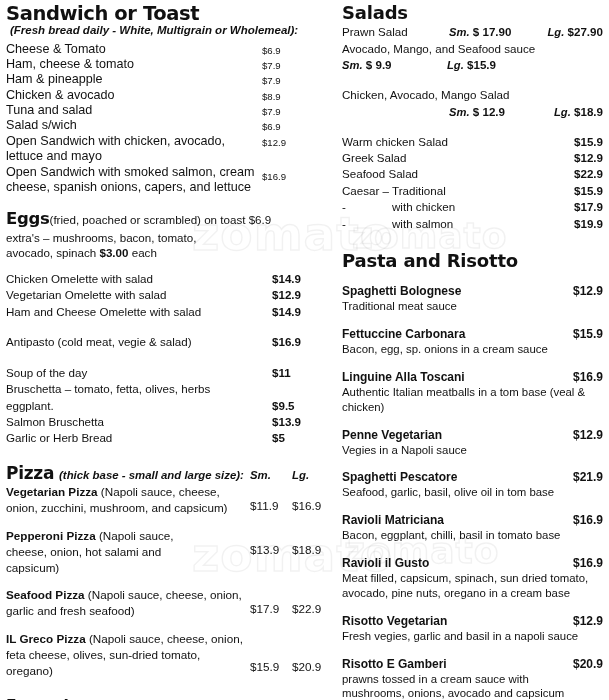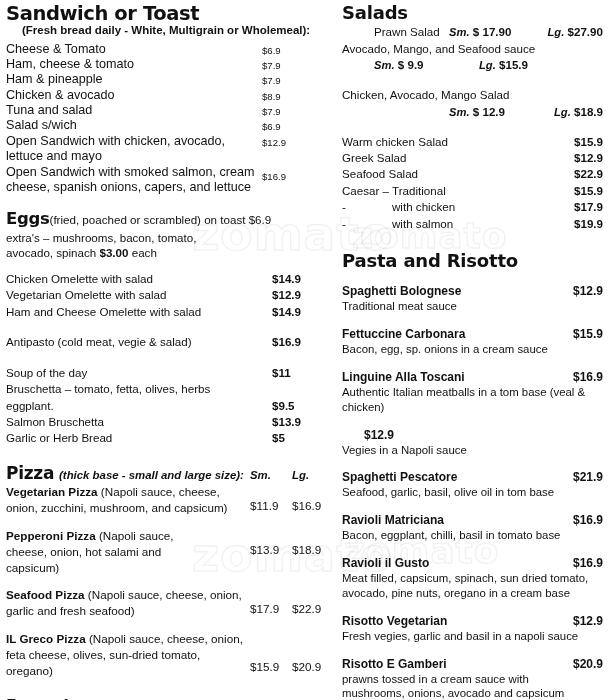--- a/index.html
+++ b/index.html
@@ -67,22 +67,23 @@
   h1.sect-r {
     font-family: "DejaVu Sans", sans-serif;
     font-size: 18px;
     font-weight: 700;
     margin: 0;
     letter-spacing: -0.2px;
     line-height: 1.05;
   }
   .sect-sub {
     font-size: 11.5px;
-    font-weight: 700;
-    margin: 0 0 4px 16px;
+    font-style: italic;
+    font-weight: 700;
+    margin: 0 0 4px 4px;
     line-height: 1.15;
   }
 
   
   .row {
     display: flex;
     align-items: flex-start;
     line-height: 1.22;
   }
   .row .nm { flex: 1 1 auto; }
@@ -177,21 +178,20 @@
     margin-top: 18px;
     letter-spacing: -0.2px;
   }
 
   
   .salad-rows { font-size: 11.6px; margin-top: 1px; }
   .salad-2col {
     display: flex;
     align-items: flex-start;
     line-height: 1.42;
-    margin-left: 32px;
   }
   .salad-2col .nm { flex: 1 1 auto; }
   .salad-2col .szbox { display: flex; align-items: baseline; white-space: nowrap; }
   .salad-2col .sz { font-weight: 700; font-style: italic; font-size: 11.2px; }
   .salad-2col .val { font-weight: 700; }
   .salad-2col .sm-group { width: 82px; }
   .salad-2col .lg-group { width: 72px; text-align: right; }
   .salad-note { font-size: 11.6px; line-height: 1.42; }
 
   .salad-plain { font-size: 11.6px; margin-top: 13px; }
@@ -462,20 +462,21 @@
     </div>
     <div class="dish">
       <div class="line1">
         <span class="nm">Linguine Alla Toscani</span>
         <span class="pr">$16.9</span>
       </div>
       <div class="ddesc">Authentic Italian meatballs in a tom base (veal &amp; chicken)</div>
     </div>
     <div class="dish">
       <div class="line1">
+        <span class="nm">Penne Vegetarian</span>
         <span class="pr">$12.9</span>
       </div>
       <div class="ddesc">Vegies in a Napoli sauce</div>
     </div>
     <div class="dish">
       <div class="line1">
         <span class="nm">Spaghetti Pescatore</span>
         <span class="pr">$21.9</span>
       </div>
       <div class="ddesc">Seafood, garlic, basil, olive oil in tom base</div>

